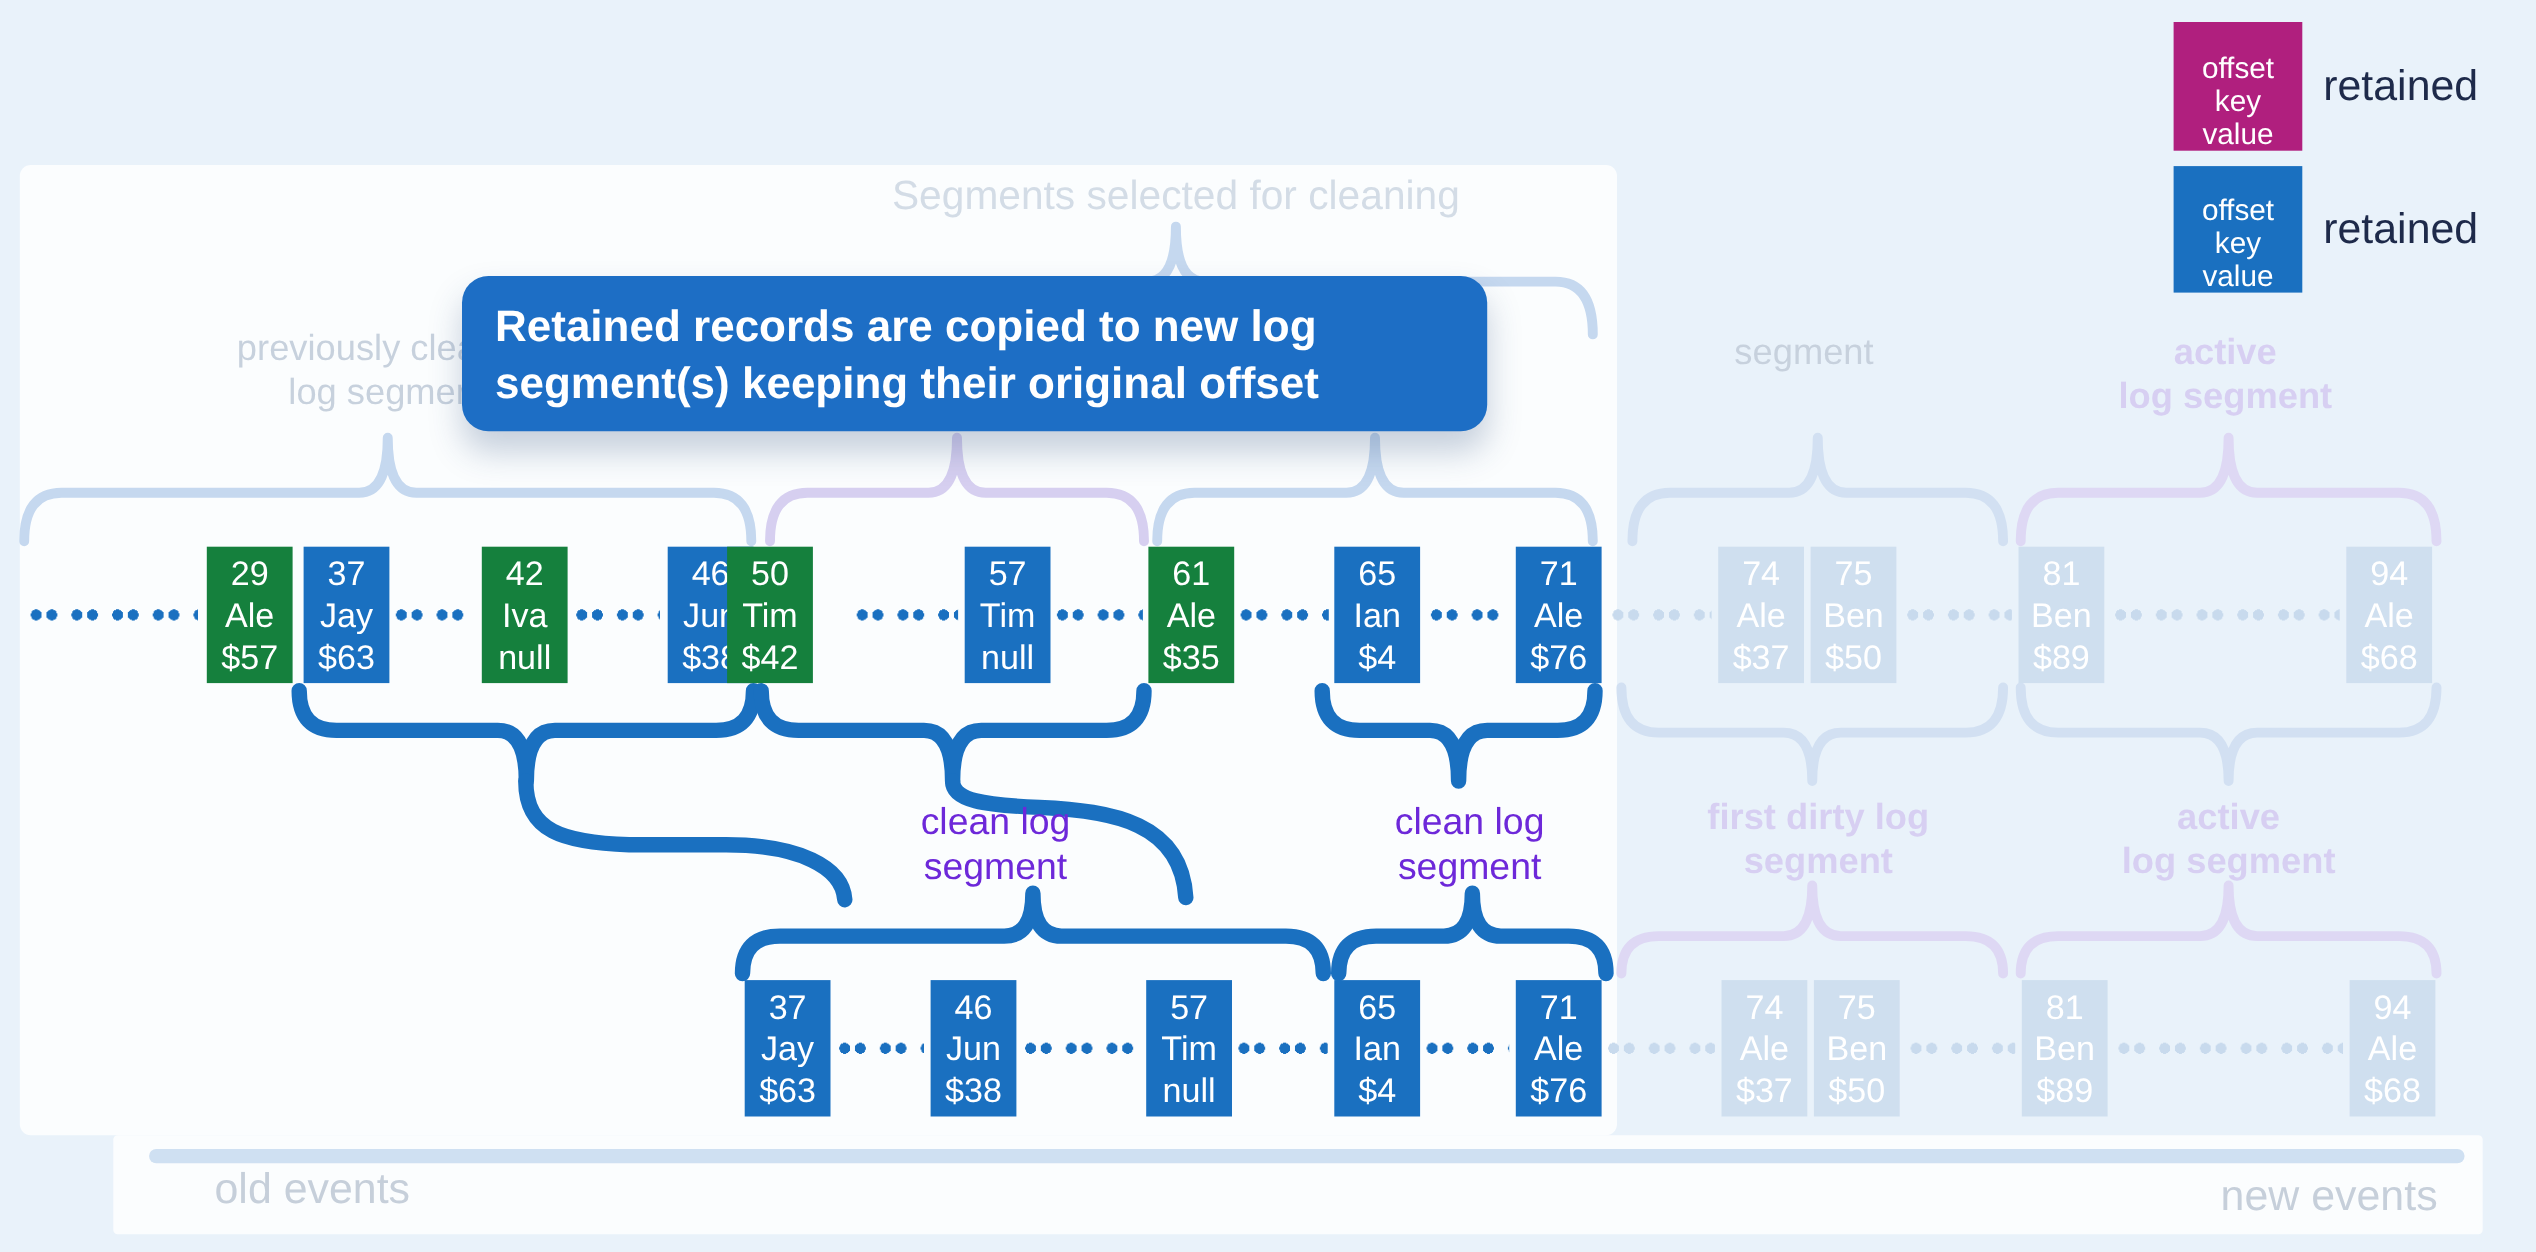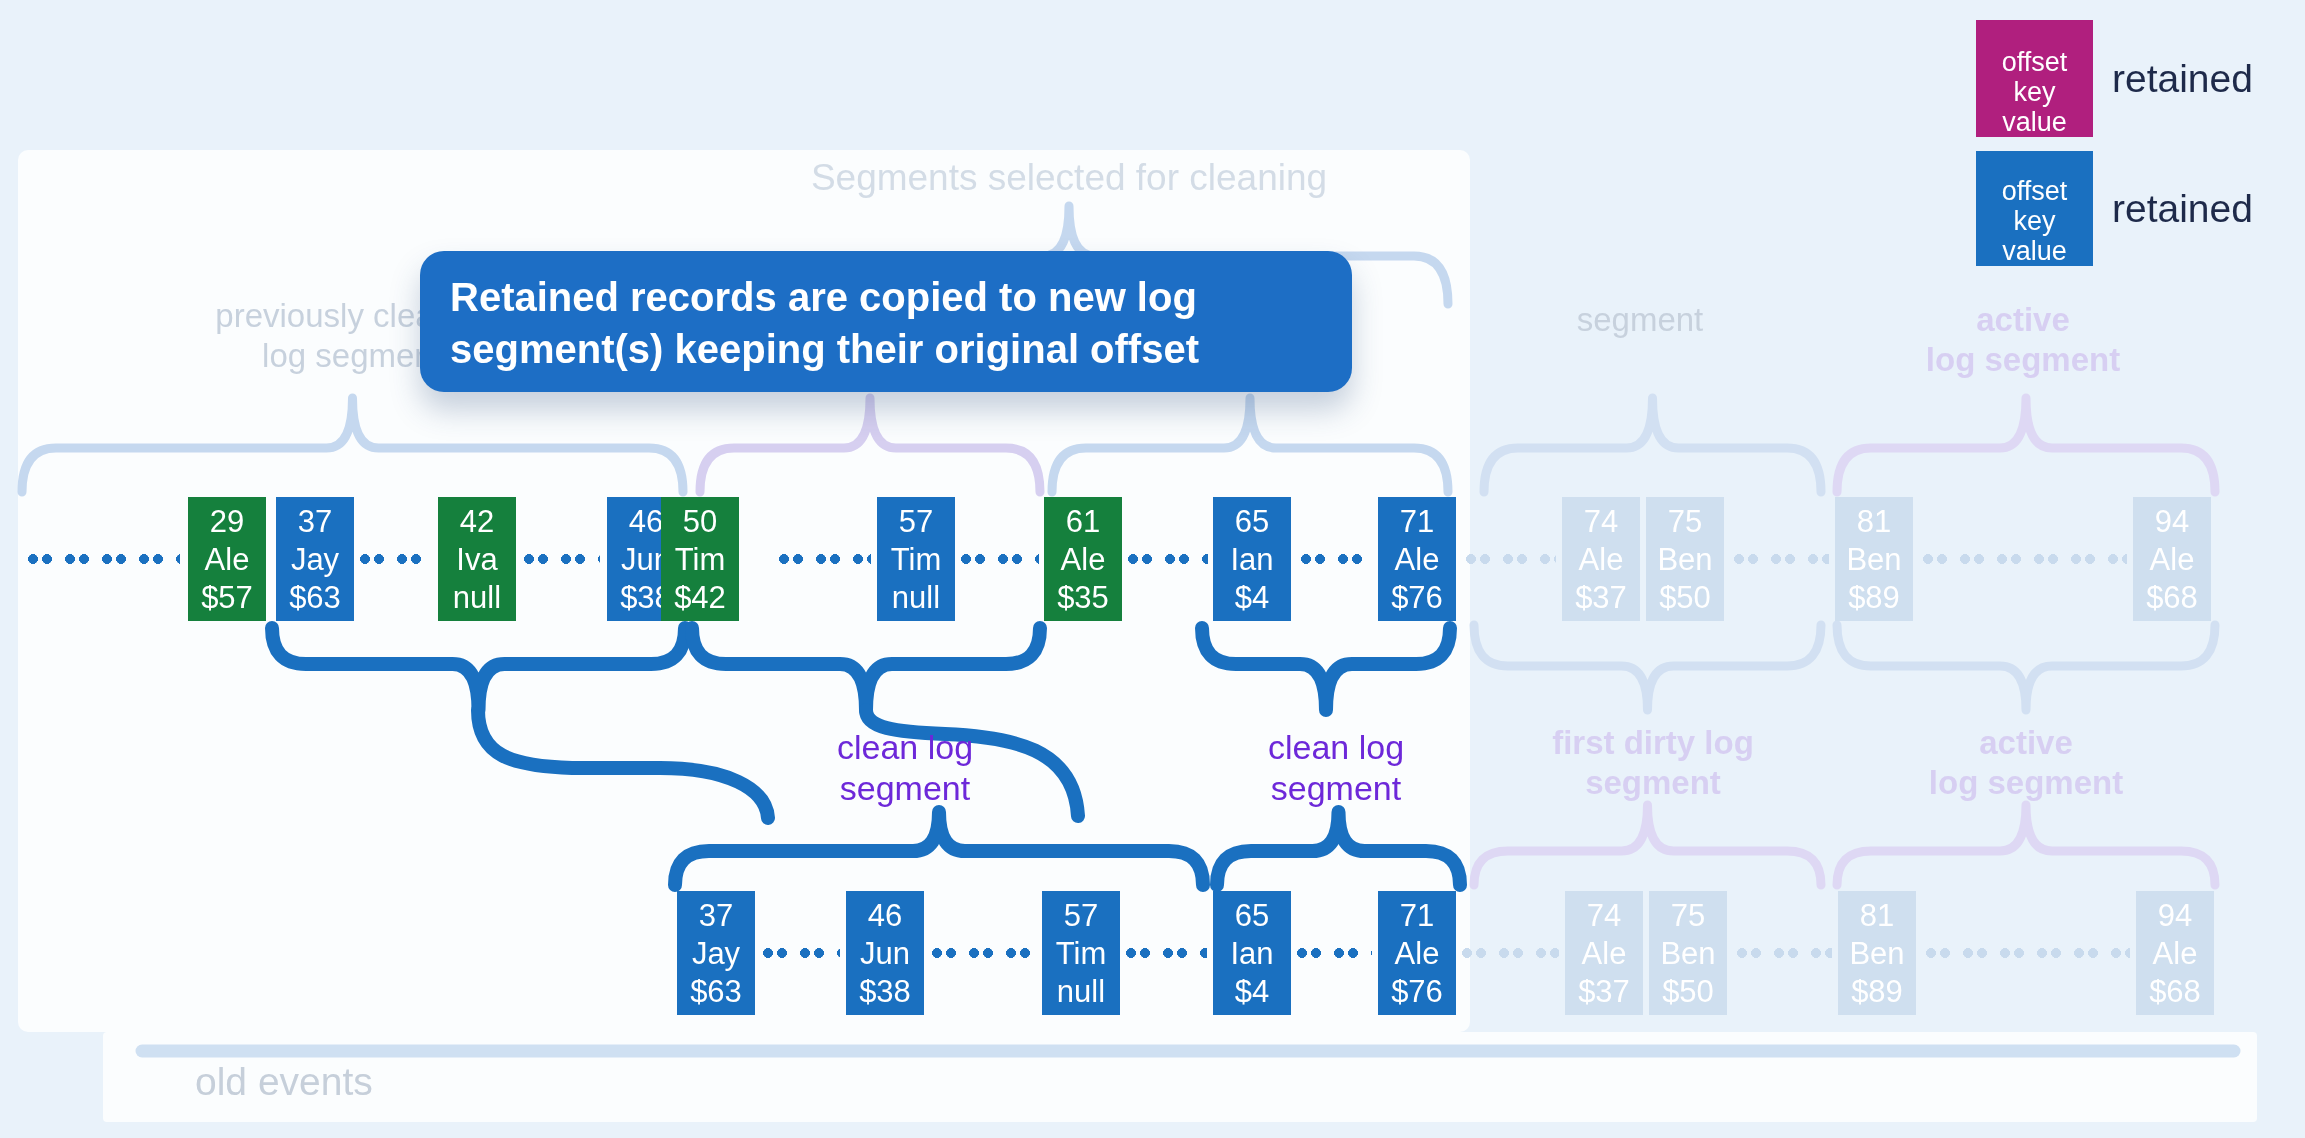--- a/index.html
+++ b/index.html
@@ -109,20 +109,21 @@
   </div>
   <div class="lbl purple" style="left:1466px;top:723px;width:374px;">
     <span>first dirty log</span>
     <span>segment</span>
   </div>
   <div class="lbl purple" style="left:1839px;top:723px;width:374px;">
     <span>active</span>
     <span>log segment</span>
   </div>
   <div class="axis-label" style="left:148px;top:1060px;margin-left:47px;">old events</div>
+  <div class="axis-label" style="left:1790px;top:1066px;width:426px;text-align:right;">new events</div>
 
   <div class="dots" style="left:26px;width:154px;"></div>
   <div class="dots" style="left:358px;width:74px;"></div>
   <div class="dots" style="left:522px;width:78px;"></div>
   <div class="dots" style="left:777px;width:94px;"></div>
   <div class="dots" style="left:959px;width:80px;"></div>
   <div class="dots" style="left:1126px;width:82px;"></div>
   <div class="dots" style="left:1299px;width:74px;"></div>
   <div class="dots f" style="left:1464px;width:92px;"></div>
   <div class="dots f" style="left:1732px;width:97px;"></div>

